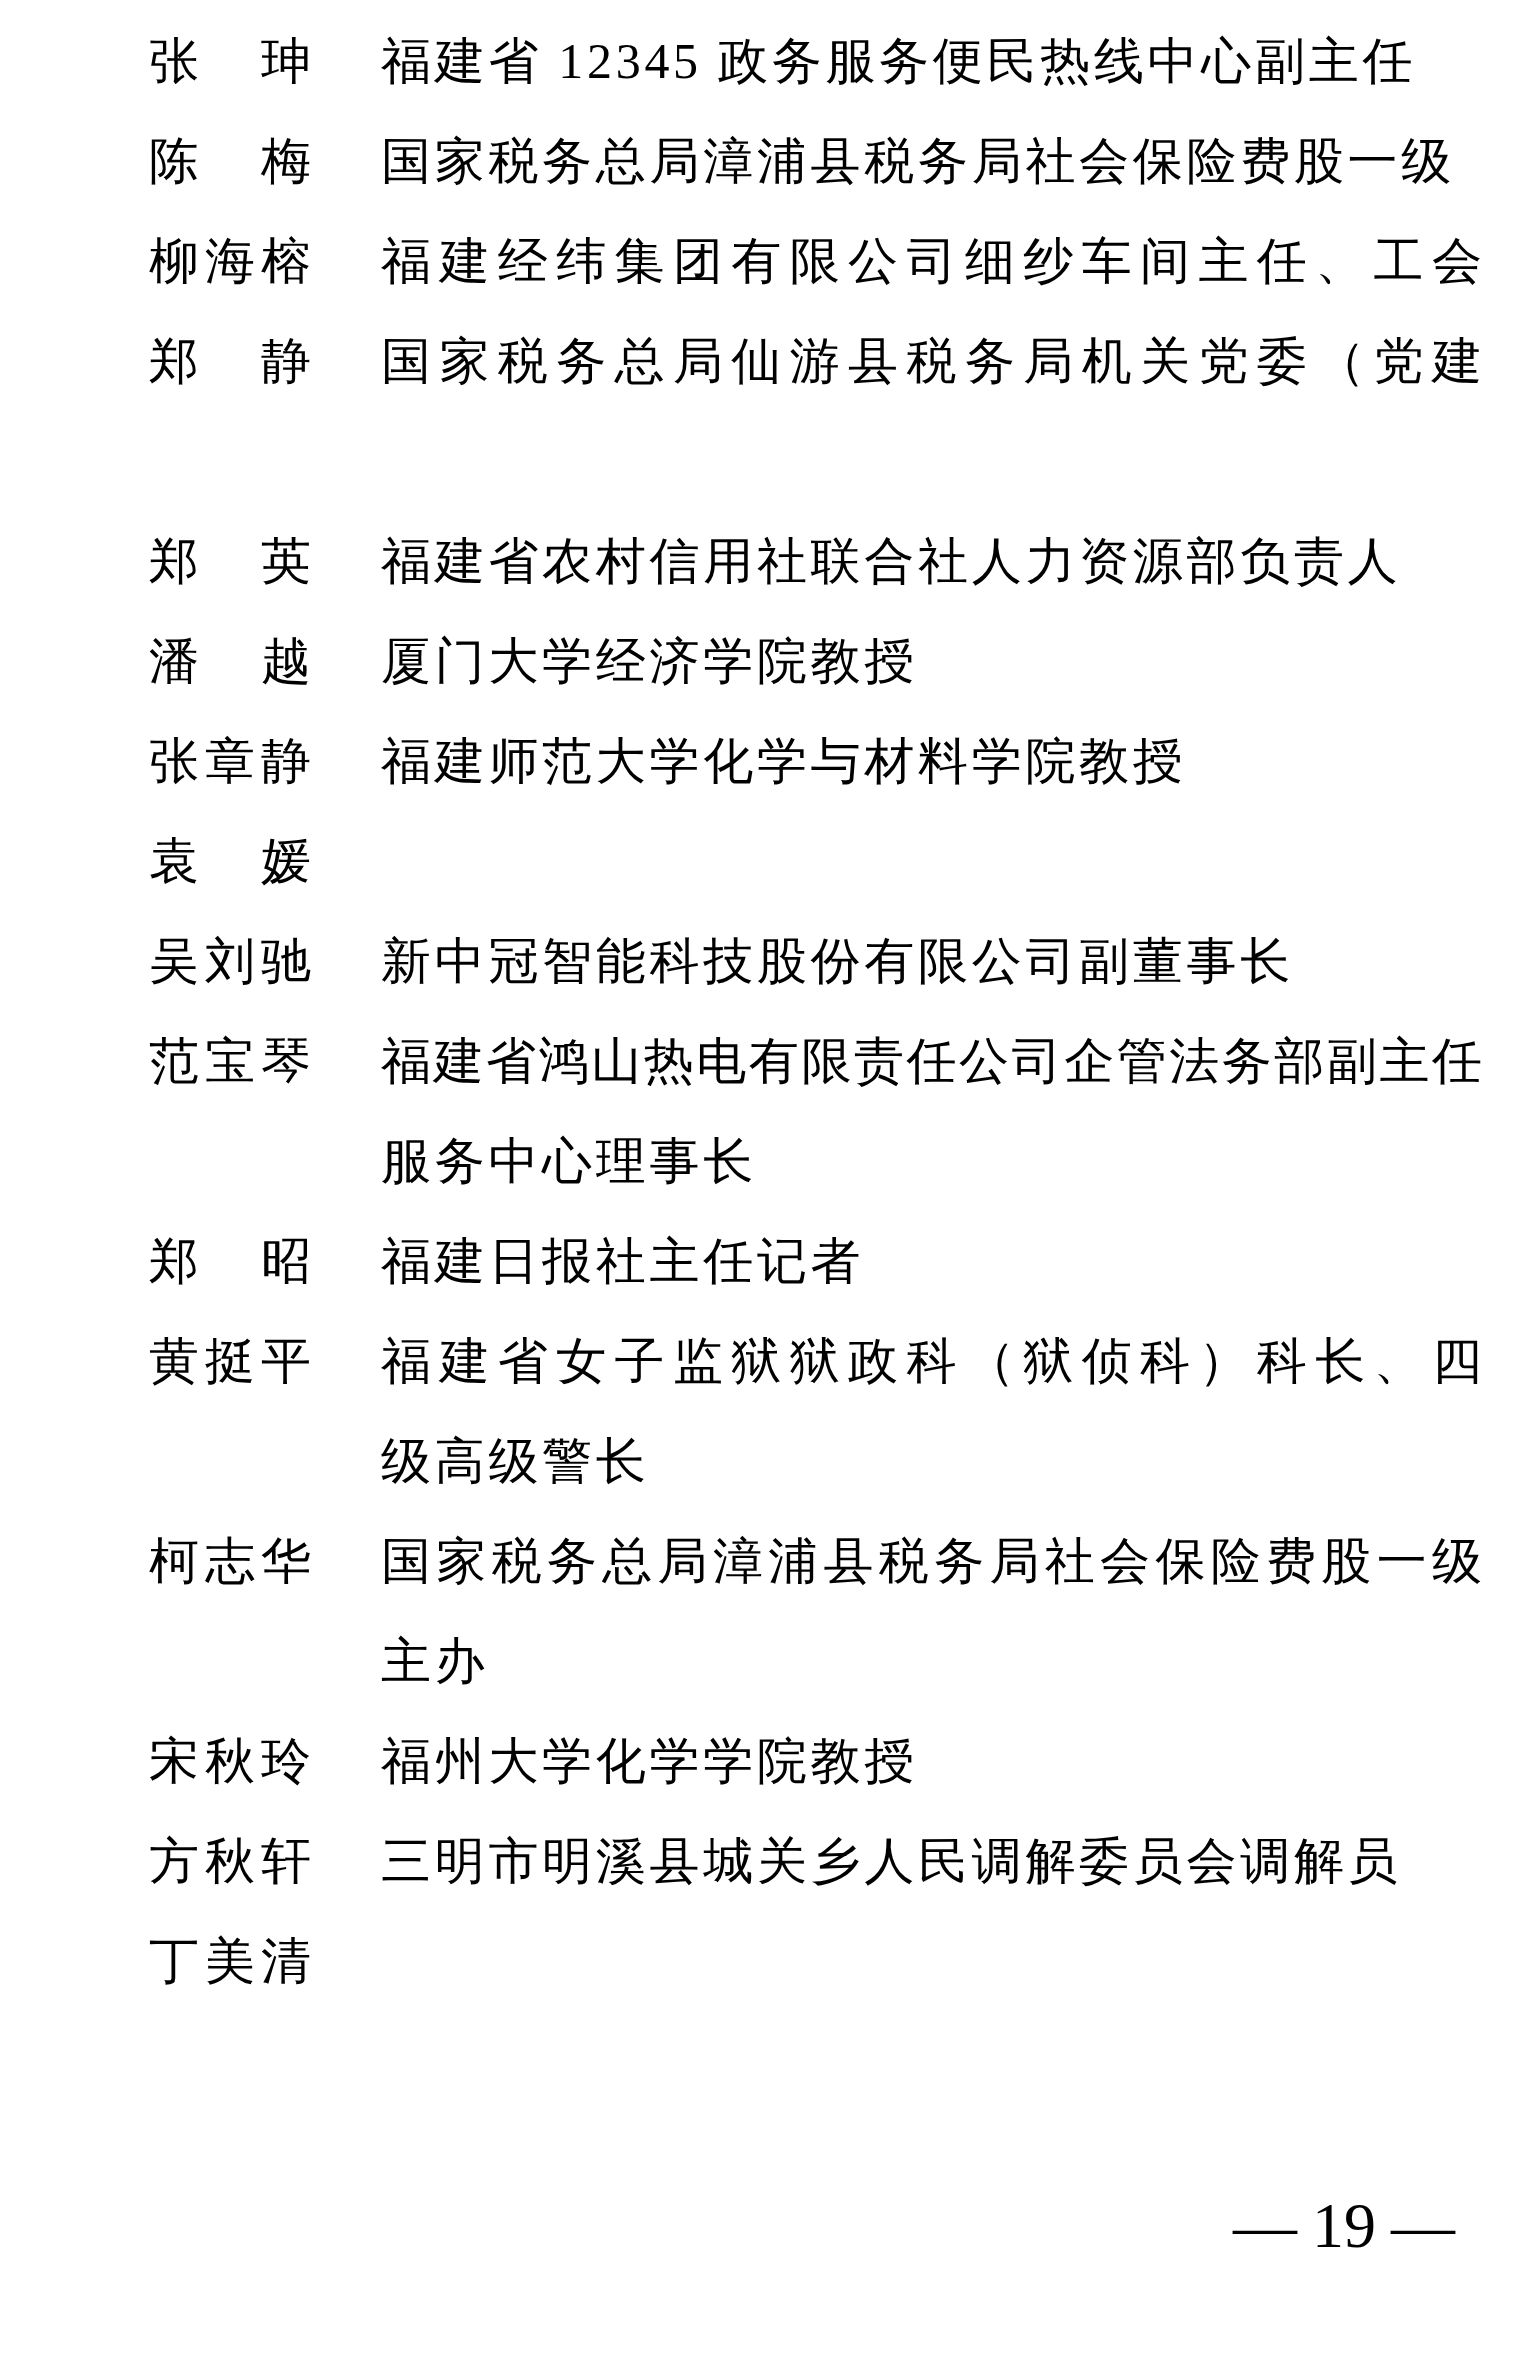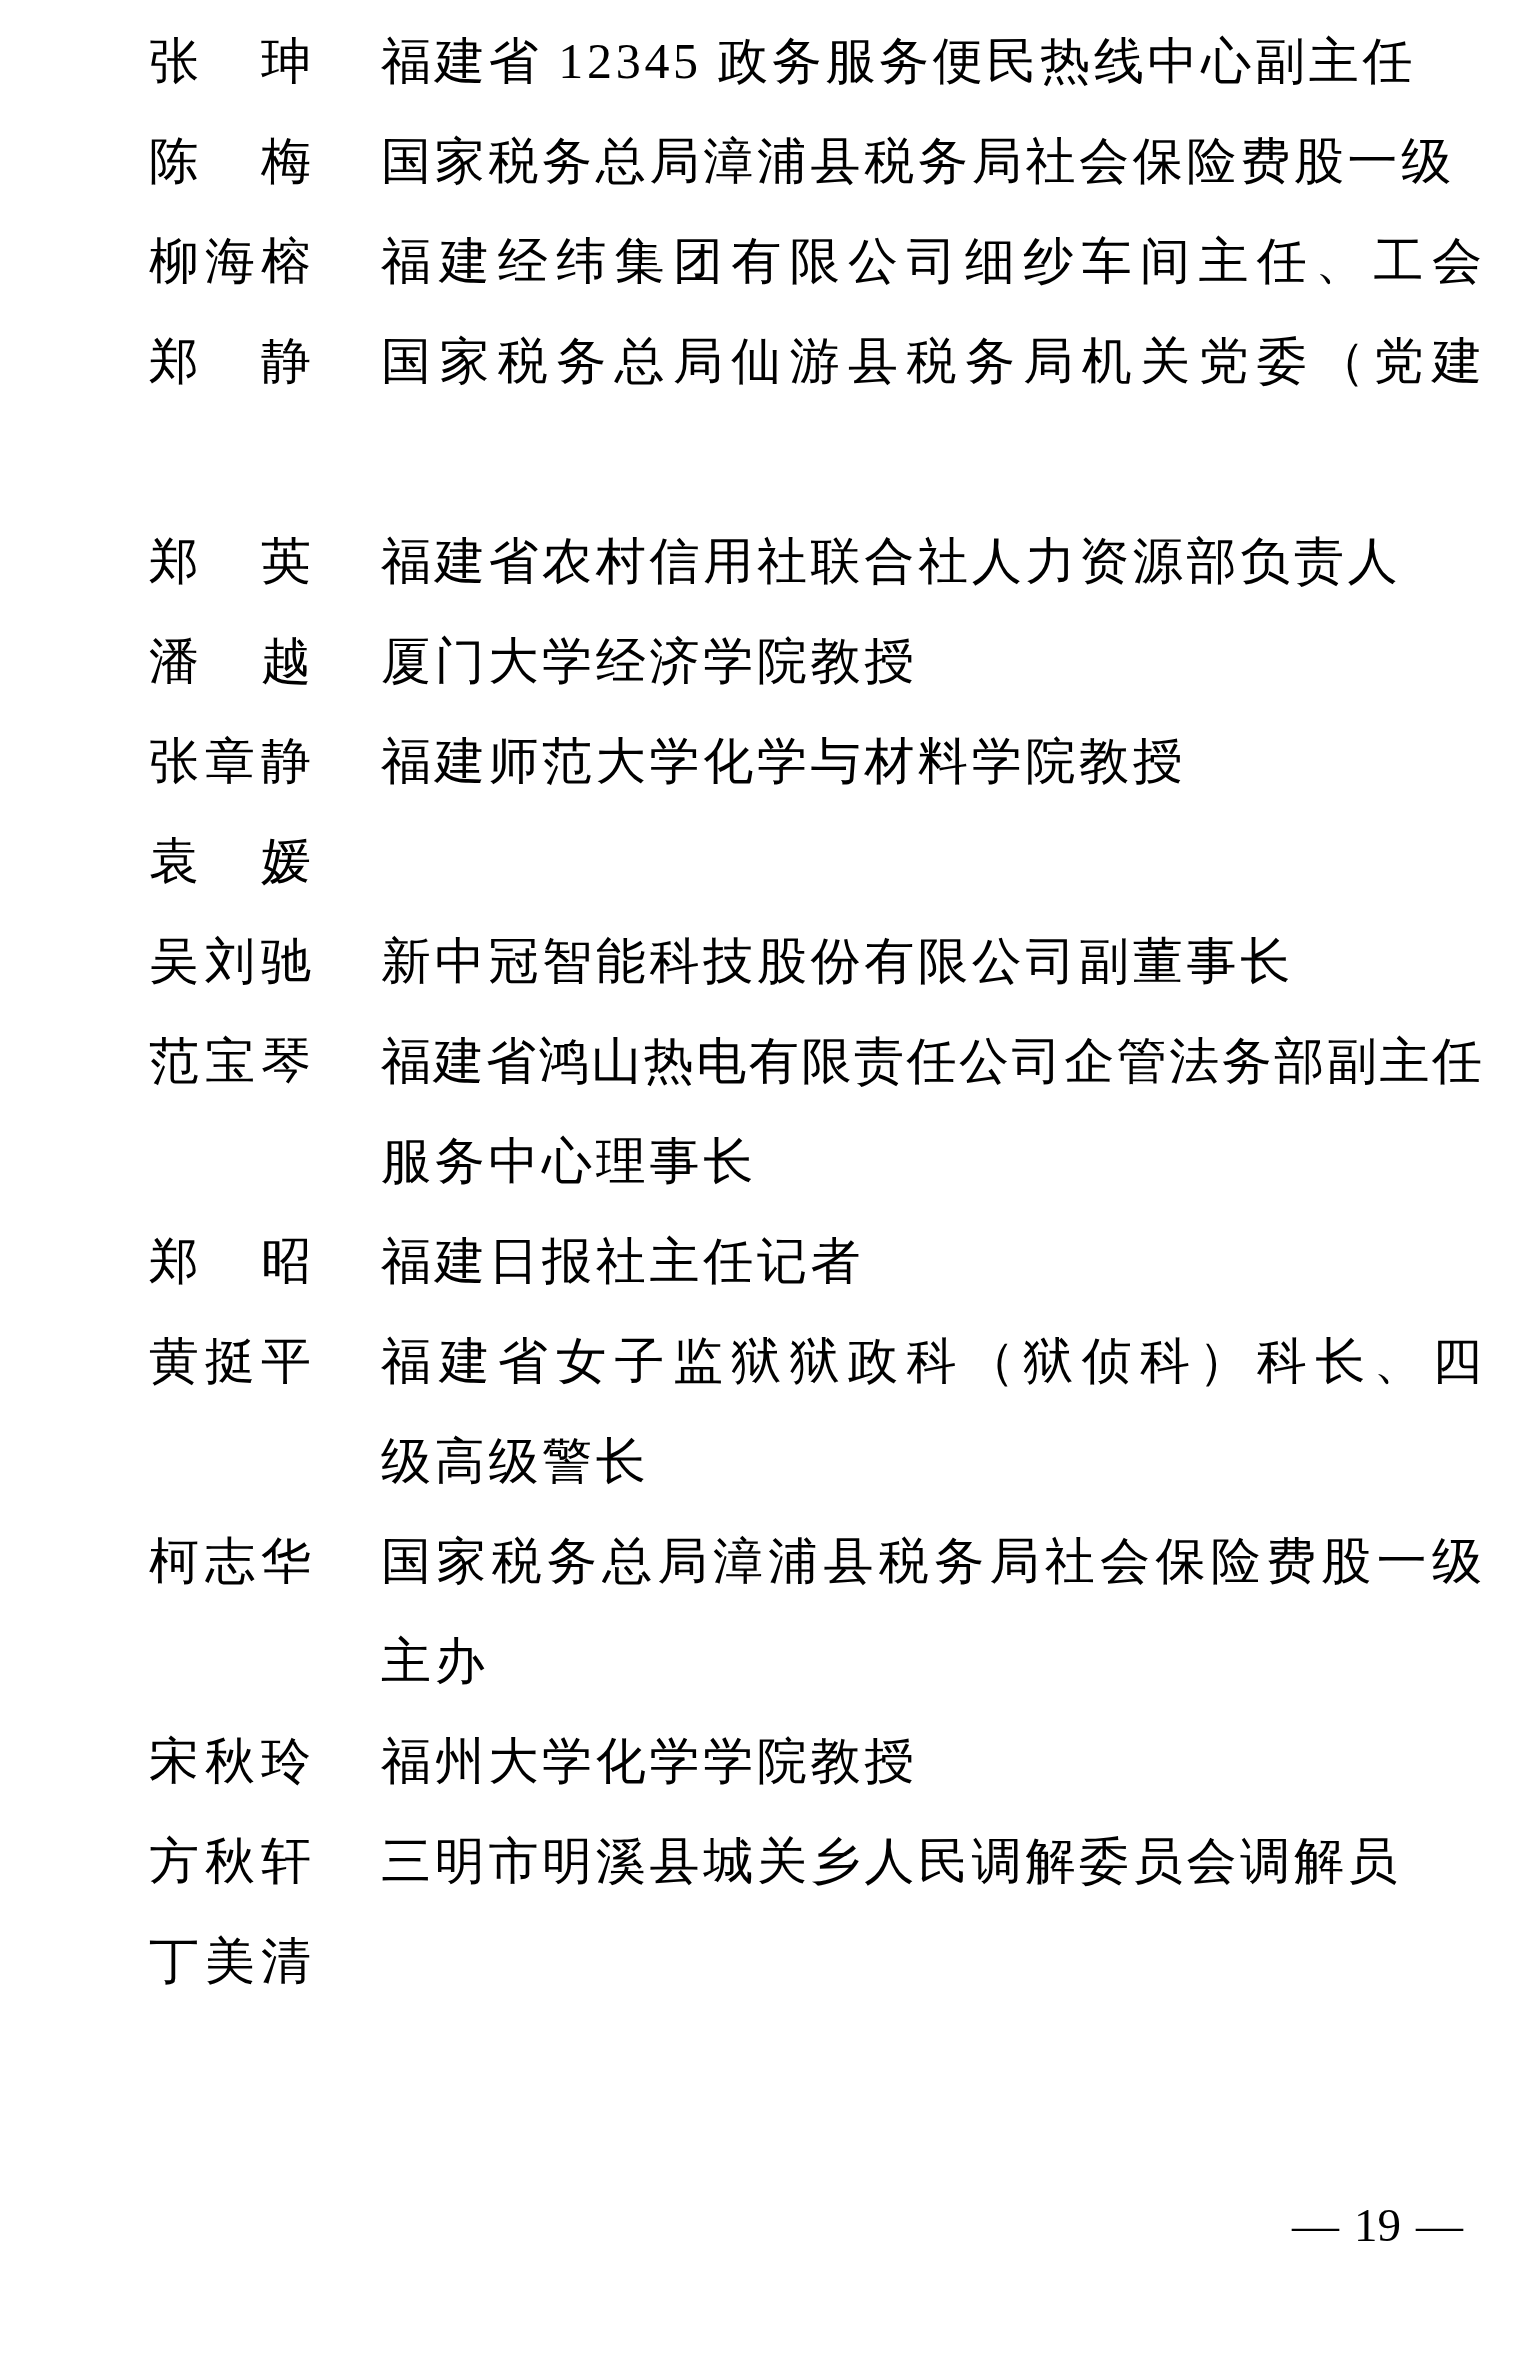--- a/index.html
+++ b/index.html
@@ -54,22 +54,22 @@
     white-space: normal;
     text-align: justify;
     text-align-last: justify;
     text-justify: inter-character;
     overflow: hidden;
     height: 100px;
   }
   .footer {
     position: absolute;
     top: 2191px;
-    right: 74px;
-    font-size: 47px;
+    right: 82px;
+    font-size: 64px;
     line-height: 69px;
     letter-spacing: 0;
     white-space: nowrap;
   }
   .footer .num {
     margin: 0 15px;
   }
 </style>
 </head>
 <body>

